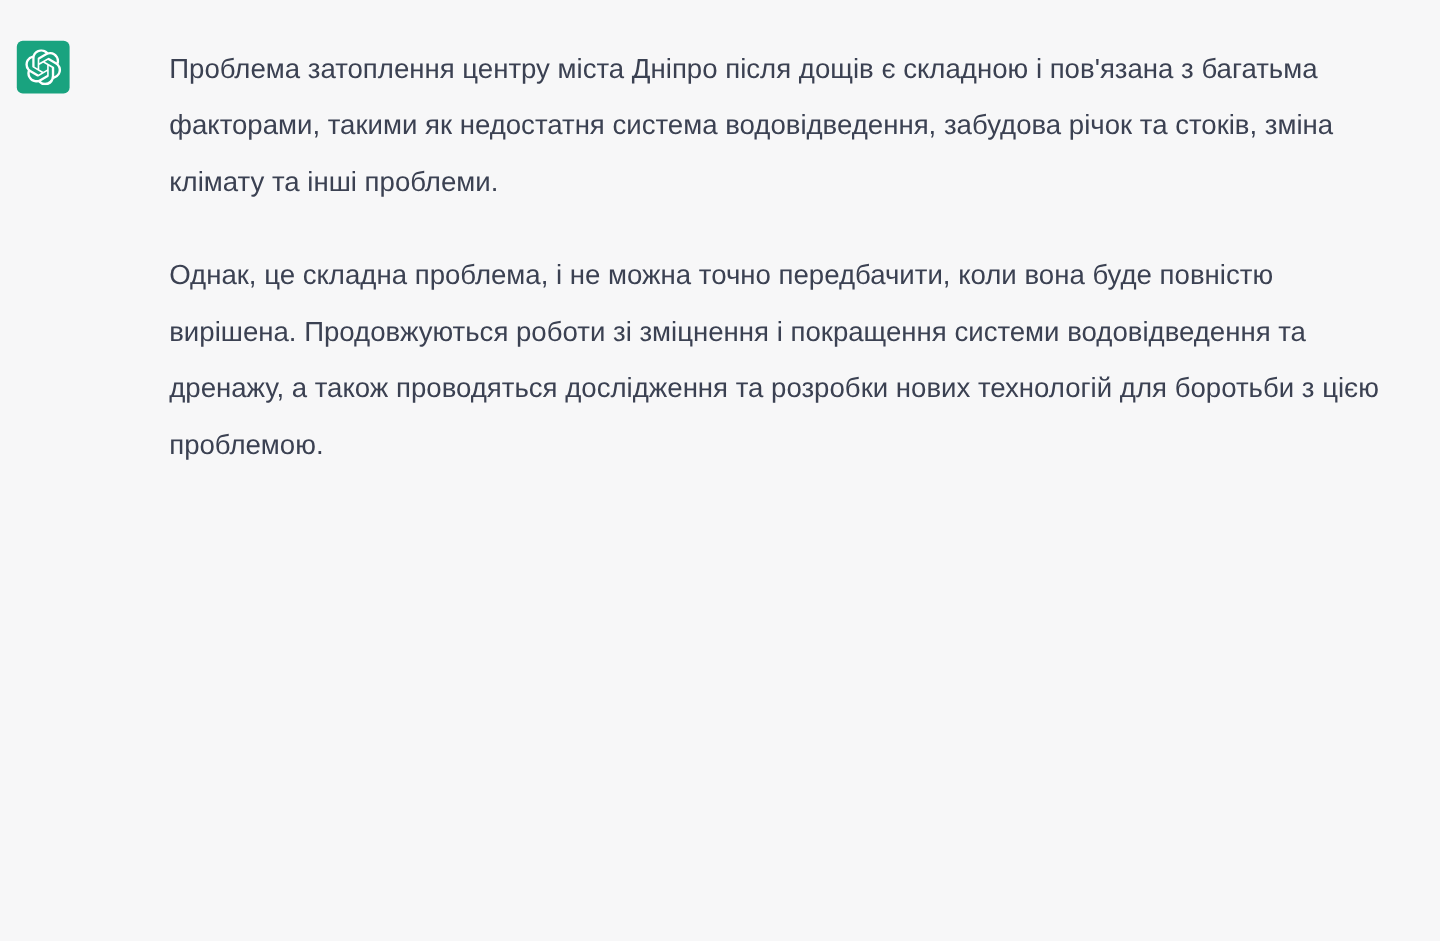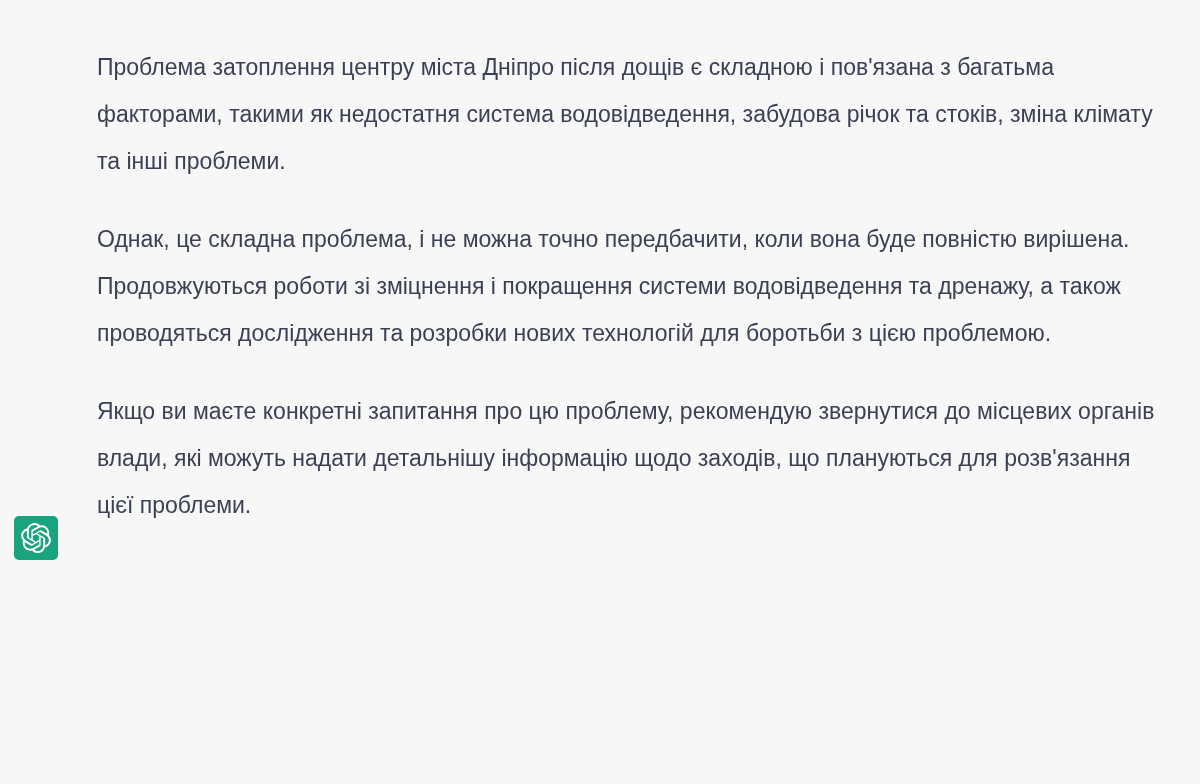--- a/index.html
+++ b/index.html
@@ -8,22 +8,23 @@
     width: 1200px;
     height: 784px;
     overflow: hidden;
   }
   body {
     background: #f7f7f8;
     font-family: "Liberation Sans", sans-serif;
   }
   .chat-message {
     display: flex;
-    align-items: flex-end;
-    padding: 44px 28px 0 14px;
+    align-items: flex-start;
+    padding: 34px 28px 0 14px;
+    gap: 44px;
   }
   .avatar {
     flex: 0 0 auto;
     width: 44px;
     height: 44px;
     border-radius: 5px;
     background: #19a37f;
     display: flex;
     align-items: center;
     justify-content: center;
@@ -54,15 +55,14 @@
   <div class="avatar">
     <span style="display:flex;">
       <svg viewBox="0 0 24 24" xmlns="http://www.w3.org/2000/svg" aria-hidden="true">
         <path d="M22.2819 9.8211a5.9847 5.9847 0 0 0-.5157-4.9108 6.0462 6.0462 0 0 0-6.5098-2.9A6.0651 6.0651 0 0 0 4.9807 4.1818a5.9847 5.9847 0 0 0-3.9977 2.9 6.0462 6.0462 0 0 0 .7427 7.0966 5.98 5.98 0 0 0 .511 4.9107 6.051 6.051 0 0 0 6.5146 2.9001A5.9847 5.9847 0 0 0 13.2599 24a6.0557 6.0557 0 0 0 5.7718-4.2058 5.9894 5.9894 0 0 0 3.9977-2.9001 6.0557 6.0557 0 0 0-.7475-7.073zm-9.022 12.6081a4.4755 4.4755 0 0 1-2.8764-1.0408l.1419-.0804 4.7783-2.7582a.7948.7948 0 0 0 .3927-.6813v-6.7369l2.02 1.1686a.071.071 0 0 1 .038.052v5.5826a4.504 4.504 0 0 1-4.4945 4.4944zm-9.6607-4.1254a4.4708 4.4708 0 0 1-.5346-3.0137l.142.0852 4.783 2.7582a.7712.7712 0 0 0 .7806 0l5.8428-3.3685v2.3324a.0804.0804 0 0 1-.0332.0615L9.74 19.9502a4.4992 4.4992 0 0 1-6.1408-1.6464zM2.3408 7.8956a4.485 4.485 0 0 1 2.3655-1.9728V11.6a.7664.7664 0 0 0 .3879.6765l5.8144 3.3543-2.0201 1.1685a.0757.0757 0 0 1-.071 0l-4.8303-2.7865A4.504 4.504 0 0 1 2.3408 7.8956zm16.5963 3.8558L13.1038 8.364 15.1192 7.2a.0757.0757 0 0 1 .071 0l4.8303 2.7913a4.4944 4.4944 0 0 1-.6765 8.1042v-5.6772a.79.79 0 0 0-.407-.667zm2.0107-3.0231l-.142-.0852-4.7735-2.7818a.7759.7759 0 0 0-.7854 0L9.409 9.2297V6.8974a.0662.0662 0 0 1 .0284-.0615l4.8303-2.7866a4.4992 4.4992 0 0 1 6.6802 4.66zM8.3065 12.863l-2.02-1.1638a.0804.0804 0 0 1-.038-.0567V6.0742a4.4992 4.4992 0 0 1 7.3757-3.4537l-.142.0805L8.704 5.459a.7948.7948 0 0 0-.3927.6813zm1.0976-2.3654l2.602-1.4998 2.6069 1.4998v2.9994l-2.5974 1.4997-2.6067-1.4997z"></path>
       </svg>
     </span>
   </div>
   <div class="message-text">
     <p>Проблема затоплення центру міста Дніпро після дощів є складною і пов'язана з багатьма факторами, такими як недостатня система водовідведення, забудова річок та стоків, зміна клімату та інші проблеми.</p>
     <p>Однак, це складна проблема, і не можна точно передбачити, коли вона буде повністю вирішена. Продовжуються роботи зі зміцнення і покращення системи водовідведення та дренажу, а також проводяться дослідження та розробки нових технологій для боротьби з цією проблемою.</p>
-    <p>Якщо ви маєте конкретні запитання про цю проблему, рекомендую звернутися до місцевих органів влади, які можуть надати детальнішу інформацію щодо заходів, що плануються для розв'язання цієї проблеми.</p>
   </div>
 </div>
 
 </body></html>

